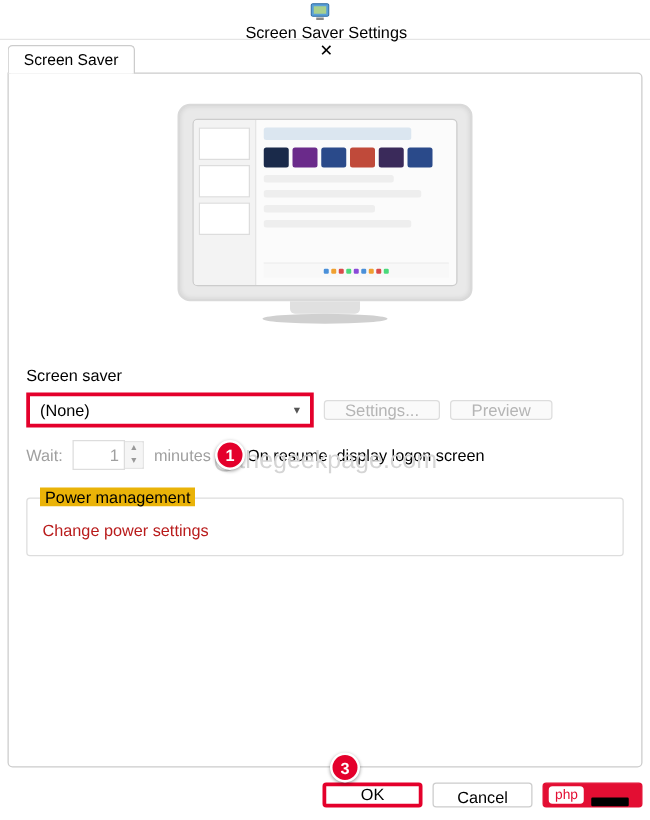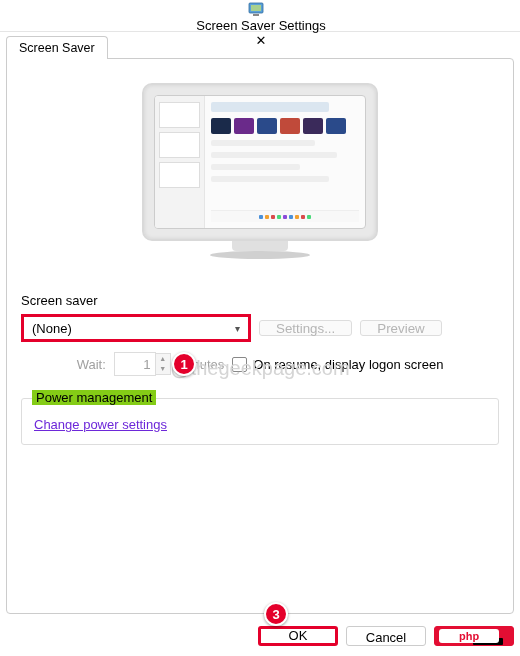--- a/index.html
+++ b/index.html
@@ -113,21 +113,20 @@
     }
     .combo .chev { font-size: 10px; color: #555; }
     .btn-disabled {
       height: 16px; padding: 0 16px;
       border: 1px solid #ddd; background: #fafafa; color: #b5b5b5;
       border-radius: 3px;
     }
     .row-wait {
       display: flex; align-items: center; gap: 8px; color: #a0a0a0;
       margin-bottom: 22px;
-      justify-content: center;
     }
     .spinner {
       display: flex; align-items: center;
     }
     .spinner input {
       width: 42px; height: 24px; text-align: right; padding-right: 4px;
       border: 1px solid #ddd; color: #a0a0a0; background: #fff;
     }
     .spinner .arrows {
       display: flex; flex-direction: column; border: 1px solid #ddd; border-left: none;
@@ -140,25 +139,25 @@
       display: flex; align-items: center; gap: 6px; color: #000;
     }
     .chk {
       width: 15px; height: 15px; border: 1px solid #888; border-radius: 2px; background: #fff;
     }
     .group {
       border: 1px solid #ddd; border-radius: 3px; padding: 18px 12px 12px 12px;
       position: relative; margin-bottom: 14px;
     }
     .group-title {
-      position: absolute; top: -9px; left: 10px; background: #84cc16; padding: 0 4px;
+      position: absolute; top: -9px; left: 10px; background: #eab308; padding: 0 4px;
       font-size: 13px;
     }
     .group p { font-size: 13px; line-height: 1.4; color: #333; margin-bottom: 8px; }
-    .link { color: #6d28d9; text-decoration: underline; cursor: pointer; }
+    .link { color: #b91c1c; cursor: pointer; }
     .watermark {
       position: absolute; top: 298px; left: 50%; transform: translateX(-50%);
       font-size: 20px; color: #d5d5d5; pointer-events: none;
     }
     .footer {
       display: flex; justify-content: flex-end; gap: 8px;
       padding: 6px 10px 10px 0;
       position: absolute; bottom: 0; right: 0; width: 100%;
     }
     .footer .btn {
@@ -171,22 +170,22 @@
       border: 3px solid #e4002b !important;
       position: relative;
     }
     .btn-apply {
       background: #e30e33 !important; color: #fff !important; border: 1px solid #e30e33 !important;
       position: relative;
       margin-right: -4px;
     }
     .php-badge {
       position: absolute; left: 4px; top: 50%; transform: translateY(-50%);
-      background: #fff; color: #e30e33; font-weight: bold; font-size: 11px;
-      padding: 1px 20px; border-radius: 3px;
+      background: #fff; color: #e30e33; font-weight: normal; font-size: 11px;
+      padding: 1px 5px; border-radius: 3px;
     }
     .callout {
       position: absolute; width: 24px; height: 24px; background: #e4002b;
       border: 2px solid #fff; border-radius: 50%;
       color: #fff; font-size: 13px; font-weight: bold;
       display: flex; align-items: center; justify-content: center;
       box-shadow: 0 1px 3px rgba(0,0,0,0.4);
       z-index: 20;
     }
     .c1 { top: 352px; left: 172px; }

